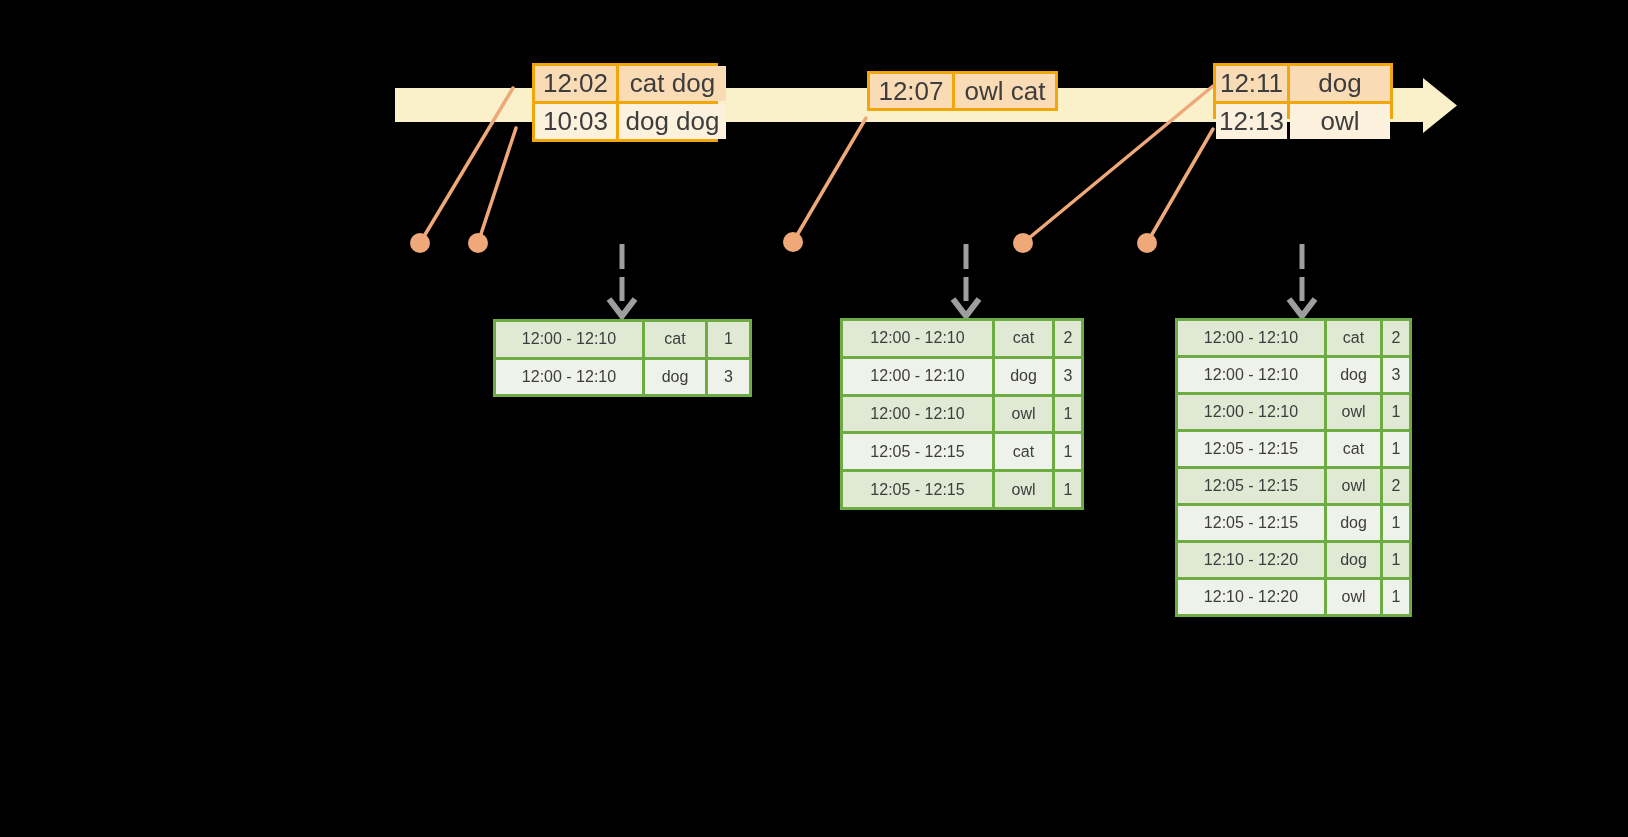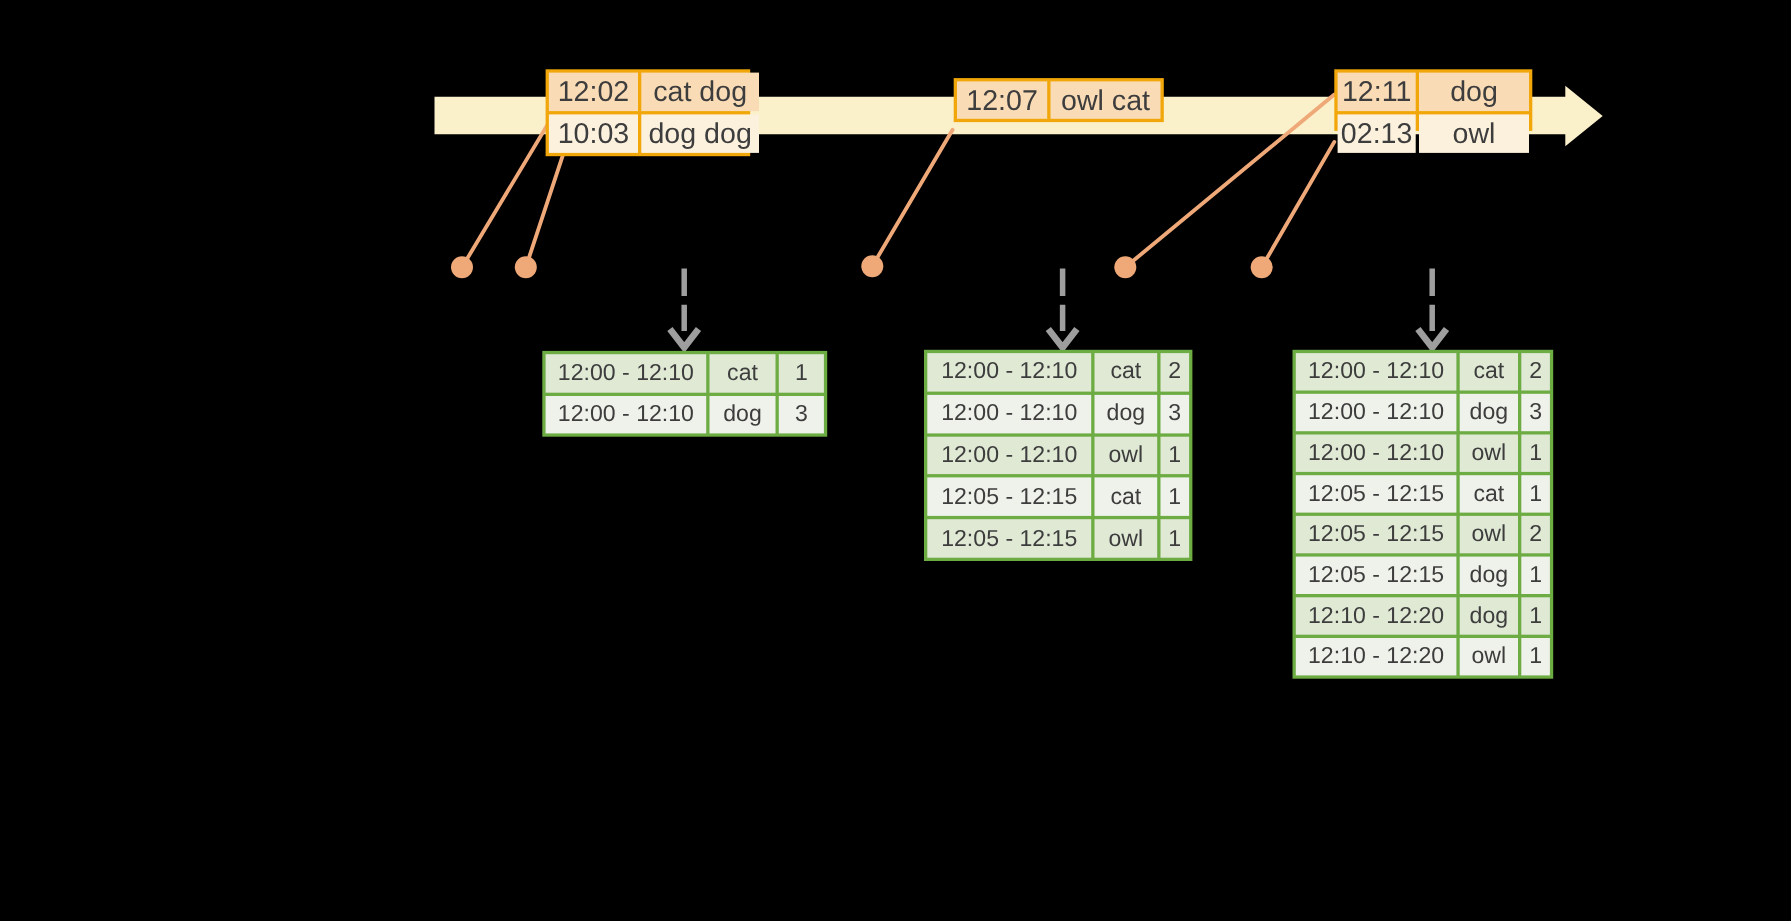--- a/index.html
+++ b/index.html
@@ -11,30 +11,30 @@
   #canvas{
     position:relative; width:1628px; height:837px; background:var(--bg);
     font-family:"Liberation Sans", sans-serif; color:var(--text); overflow:hidden;
   }
   #gfx{position:absolute; left:0; top:0; z-index:0;}
   .etable,.gtable{
     position:absolute; z-index:2; display:grid; gap:3px; padding:3px;
     box-sizing:border-box;
   }
   .etable{background:var(--gold); font-size:26px;}
-  .gtable{background:var(--green); font-size:21px;}
+  .gtable{background:var(--green); font-size:16px;}
   .cell{
     display:flex; align-items:center; justify-content:center;
     white-space:nowrap; overflow:hidden;
   }
   .etable .cell{background:var(--cream);}
   .etable .row-dark{background:var(--peach);}
   .gtable .cell{background:var(--glight);}
   .gtable .row-dark{background:var(--gdark);}
-  #et0{left:496px; top:63px;  width:186px; height:79px; grid-template-columns:81px 107px; grid-auto-rows:35px;}
+  #et0{left:532px; top:63px;  width:186px; height:79px; grid-template-columns:81px 107px; grid-auto-rows:35px;}
   #et1{left:867px; top:71px;  width:191px; height:40px; grid-template-columns:82px 100px; grid-auto-rows:34px;}
   #et2{left:1213px;top:63px;  width:180px; height:56px; grid-template-columns:71px 100px; grid-auto-rows:35px;}
   #rt0{left:493px; top:319px; width:259px; grid-template-columns:146px 60px 41px; grid-auto-rows:34.5px;}
   #rt1{left:840px; top:318px; width:244px; grid-template-columns:149px 57px 26px; grid-auto-rows:34.8px;}
   #rt2{left:1175px;top:318px; width:237px; grid-template-columns:146px 53px 26px; grid-auto-rows:34px;}
 </style>
 </head>
 <body>
 
 <div id="canvas">
@@ -81,21 +81,21 @@
       <div class="cell">10:03</div>
       <div class="cell">dog dog</div>
     </div>
   <div class="etable" id="et1">
       <div class="cell row-dark">12:07</div>
       <div class="cell row-dark">owl cat</div>
     </div>
   <div class="etable" id="et2">
       <div class="cell row-dark">12:11</div>
       <div class="cell row-dark">dog</div>
-      <div class="cell">02:13</div>
+      <div class="cell">12:13</div>
       <div class="cell">owl</div>
     </div>
 
   <div class="gtable" id="rt0">
       <div class="cell row-dark">12:00 - 12:10</div>
       <div class="cell row-dark">cat</div>
       <div class="cell row-dark">1</div>
       <div class="cell">12:00 - 12:10</div>
       <div class="cell">dog</div>
       <div class="cell">3</div>

